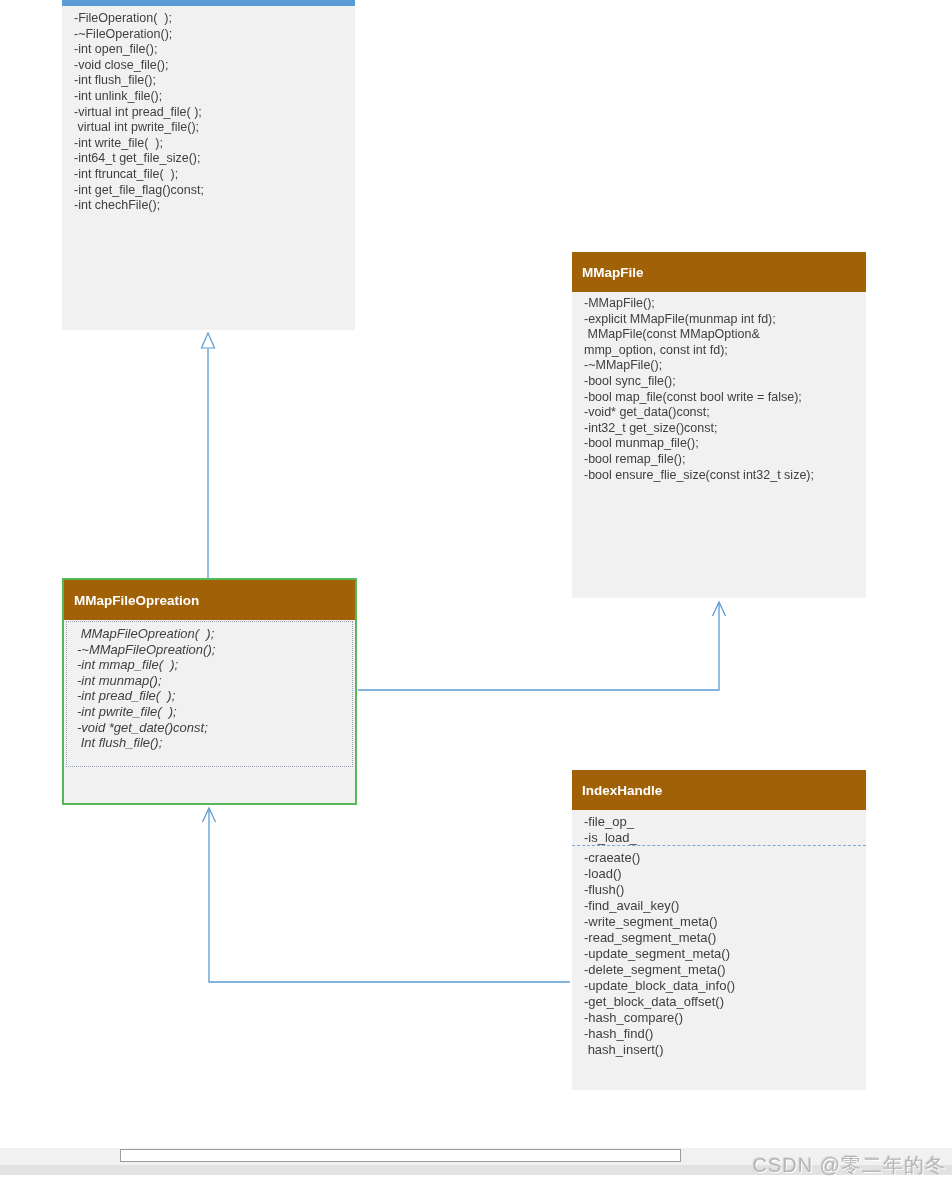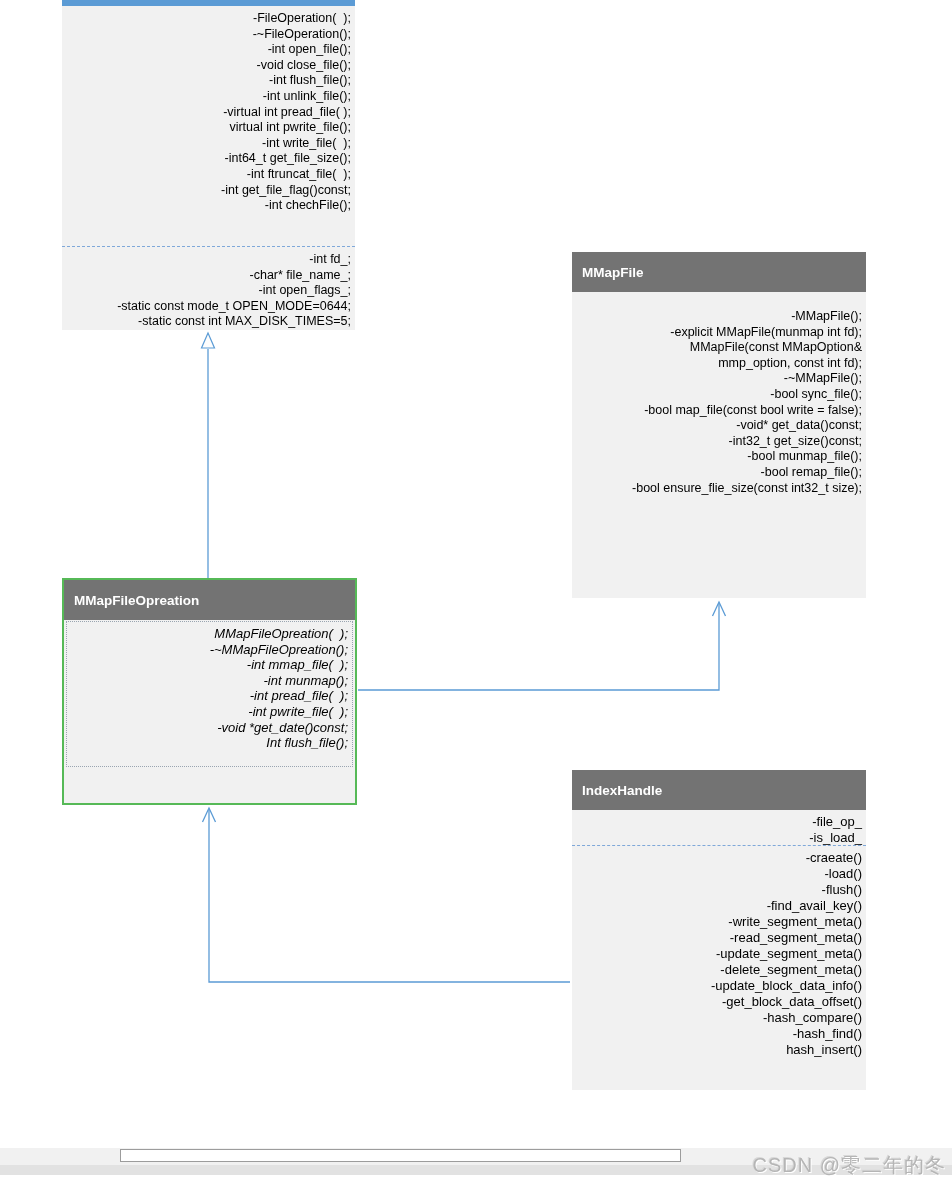--- a/index.html
+++ b/index.html
@@ -2,41 +2,40 @@
 <html><head>
 <meta charset="utf-8">
 <style>
   html,body{margin:0;padding:0;}
   body{
     width:952px;height:1184px;position:relative;background:#ffffff;
     font-family:"Liberation Sans",sans-serif;overflow:hidden;
   }
   .uml-class{position:absolute;box-sizing:border-box;display:flex;flex-direction:column;}
   .cls-header{
-    background:#737373;color:#ffffff;font-weight:bold;font-size:13.5px;
+    background:#a16207;color:#ffffff;font-weight:bold;font-size:13.5px;
     display:flex;align-items:center;padding-left:10px;flex:0 0 40px;
   }
   .cls-header-sliver{background:#5b9bd5;flex:0 0 6px;}
   .cls-body{background:#f1f1f1;flex:1;display:flex;flex-direction:column;min-height:0;}
   .member{
-    white-space:pre-wrap;color:#000000;font-size:12.5px;line-height:15.6px;
+    white-space:pre-wrap;color:#404040;font-size:12.5px;line-height:15.6px;
     word-break:break-word;
-    text-align:right;
   }
   .sec{padding:5px 4px 0 12px;box-sizing:border-box;}
   .div-dashed{border-top:1px dashed #7fa8d9;}
 
   
   #cls-fileop{left:62px;top:0;width:293px;height:330px;}
   #cls-fileop .sec-methods{height:241px;}
   #cls-fileop .sec-fields{flex:1;}
 
   
   #cls-mmapfile{left:572px;top:252px;width:294px;height:346px;}
-  #cls-mmapfile .sec-methods{height:210px;padding-top:17px;}
+  #cls-mmapfile .sec-methods{height:210px;padding-top:4px;}
   #cls-mmapfile .sec-fields{flex:1;padding-top:6px;}
 
   
   #cls-mmapfileop{left:62px;top:578px;width:295px;height:227px;border:2px solid #56b957;}
   #cls-mmapfileop .cls-header{flex:0 0 40px;}
   #cls-mmapfileop .sec-methods{
     height:140px;margin:1px 2px 0 2px;border:1px dotted #9aa5b1;
     padding:4px 4px 0 10px;font-size:13px;font-style:italic;
   }
   #cls-mmapfileop .member{font-size:13px;}
@@ -93,27 +92,20 @@
         <div class="member">-void close_file();</div>
         <div class="member">-int flush_file();</div>
         <div class="member">-int unlink_file();</div>
         <div class="member">-virtual int pread_file( );</div>
         <div class="member"> virtual int pwrite_file();</div>
         <div class="member">-int write_file(  );</div>
         <div class="member">-int64_t get_file_size();</div>
         <div class="member">-int ftruncat_file(  );</div>
         <div class="member">-int get_file_flag()const;</div>
         <div class="member">-int chechFile();</div>
-      </div>
-    <div class="sec sec-fields div-dashed">
-        <div class="member">-int fd_;</div>
-        <div class="member">-char* file_name_;</div>
-        <div class="member">-int open_flags_;</div>
-        <div class="member">-static const mode_t OPEN_MODE=0644;</div>
-        <div class="member">-static const int MAX_DISK_TIMES=5;</div>
       </div>
   </div>
 </div>
 
 <div class="uml-class" id="cls-mmapfile">
   <div class="cls-header">
     <span>MMapFile</span>
   </div>
   <div class="cls-body">
     <div class="sec sec-methods">

